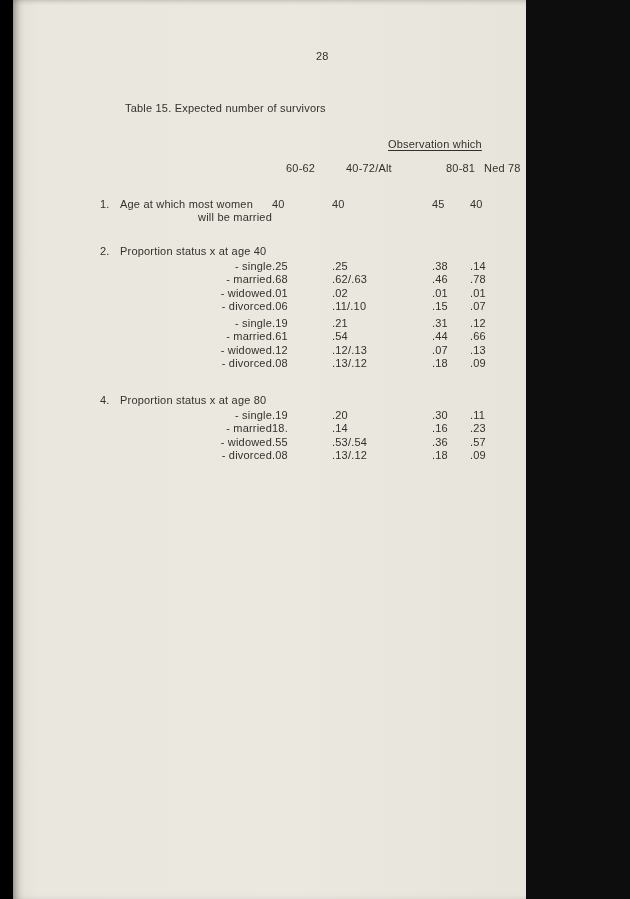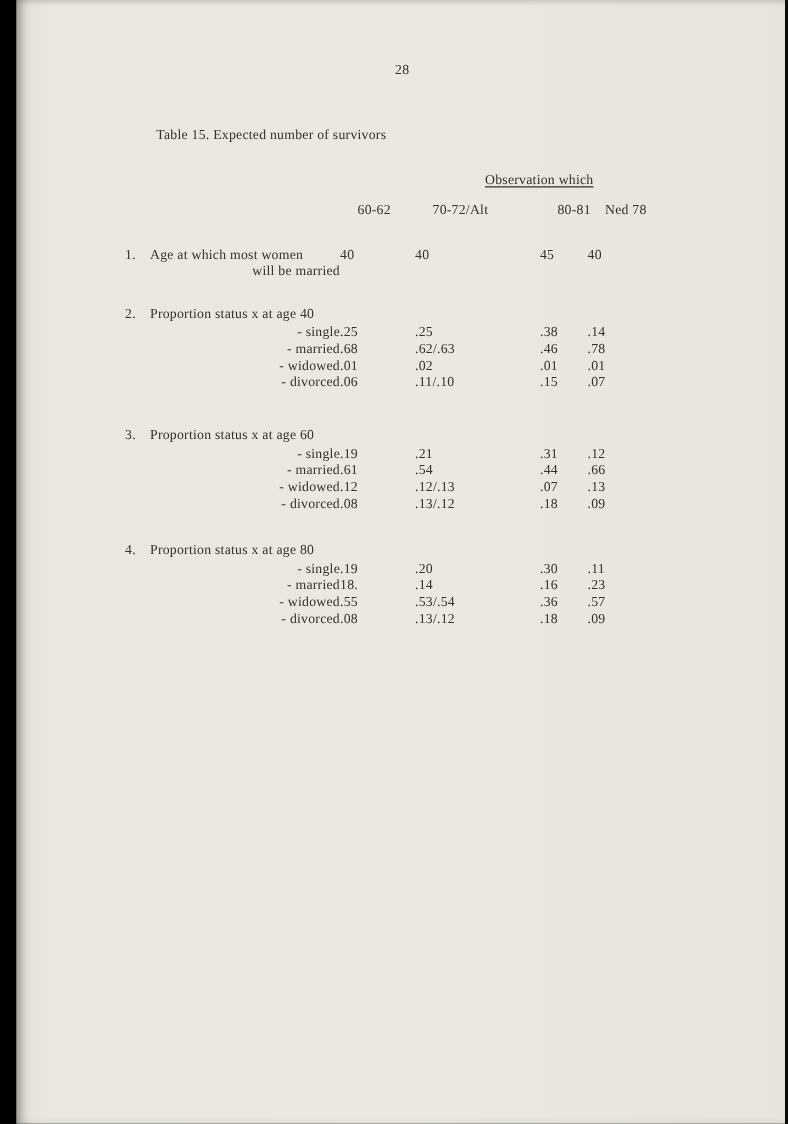--- a/index.html
+++ b/index.html
@@ -7,29 +7,28 @@
     padding: 0;
     width: 630px;
     height: 899px;
     background: #0d0d0d;
     overflow: hidden;
   }
   .paper {
     position: absolute;
     left: 13px;
     top: 0;
-    width: 577px;
+    width: 513px;
     height: 899px;
     background: linear-gradient(90deg, #e2dfd6 0px, #eae7df 26px, #ebe8e0 55%, #e7e4db 100%);
     box-shadow: inset 7px 0 9px -5px rgba(0,0,0,0.45), inset 0 4px 6px -4px rgba(0,0,0,0.18);
     color: #33312c;
-    font-family: Liberation Serif, serif;
+    font-family: Liberation Sans, sans-serif;
     font-size: 11px;
     letter-spacing: 0.2px;
-    padding-left: 38px;
   }
   .binding-strip {
     position: absolute;
     left: 0;
     top: 0;
     width: 13px;
     height: 899px;
     background: #000;
   }
   .page-number {
@@ -96,21 +95,21 @@
 
   <div class="table-title">Table 15.  Expected number of survivors</div>
 
   <div class="obs-header">Observation which</div>
 
   <div class="content">
 
     <div class="trow header-row">
       <div class="lbl"></div>
       <div class="v">60-62</div>
-      <div class="v">70-72/Alt</div>
+      <div class="v">40-72/Alt</div>
       <div class="v">80-81</div>
       <div class="v">Ned 78</div>
     </div>
 
     <div class="trow item1">
       <div class="lbl">
         <div><span class="num">1.</span><span>Age at which most women</span></div>
         <div class="indent2">will be married</div>
       </div>
       <div class="v">40</div>
@@ -146,23 +145,20 @@
       </div>
       <div class="trow">
         <div class="lbl indent2">- divorced</div>
         <div class="v">.06</div>
         <div class="v">.11/.10</div>
         <div class="v">.15</div>
         <div class="v">.07</div>
       </div>
     </div>
 
-    <div class="sec3-heading">
-      <span class="num">3.</span><span>Proportion status x at age 60</span>
-    </div>
     <div class="sec-rows">
       <div class="trow">
         <div class="lbl indent2">- single</div>
         <div class="v">.19</div>
         <div class="v">.21</div>
         <div class="v">.31</div>
         <div class="v">.12</div>
       </div>
       <div class="trow">
         <div class="lbl indent2">- married</div>

